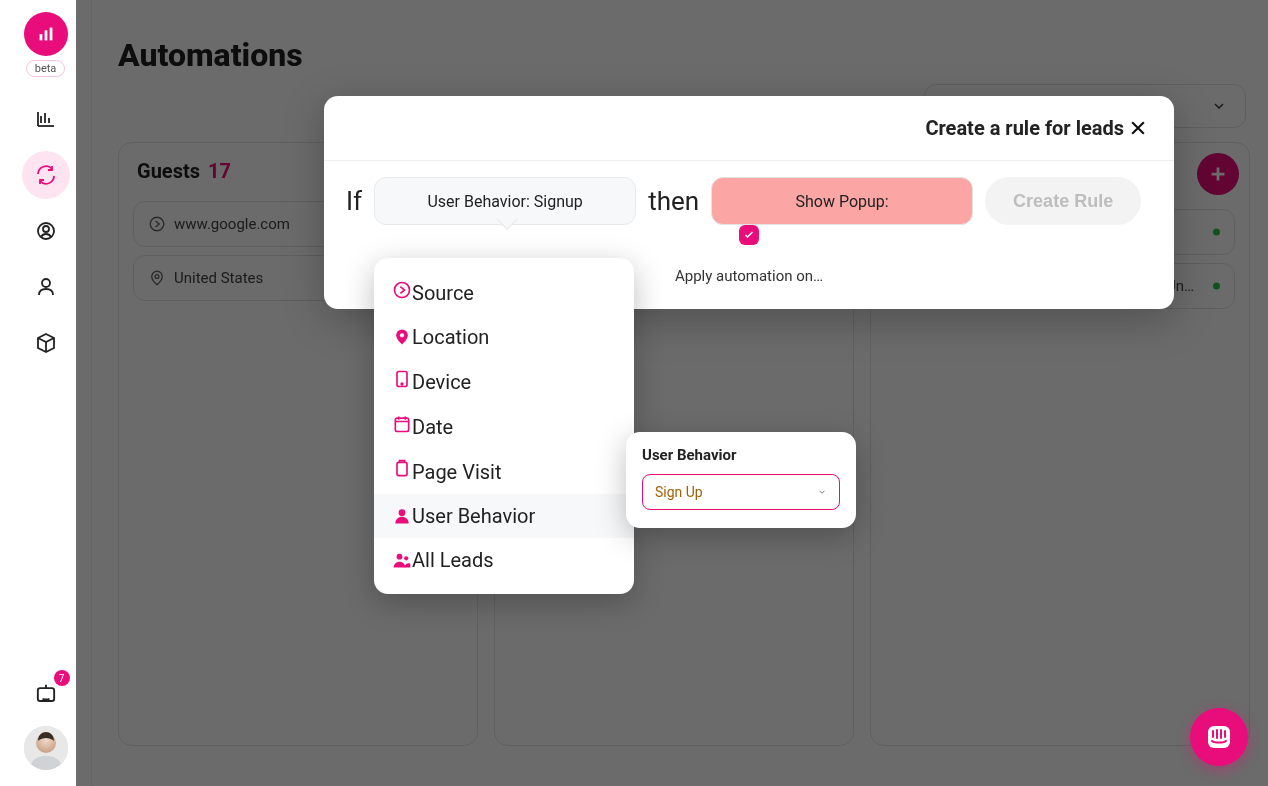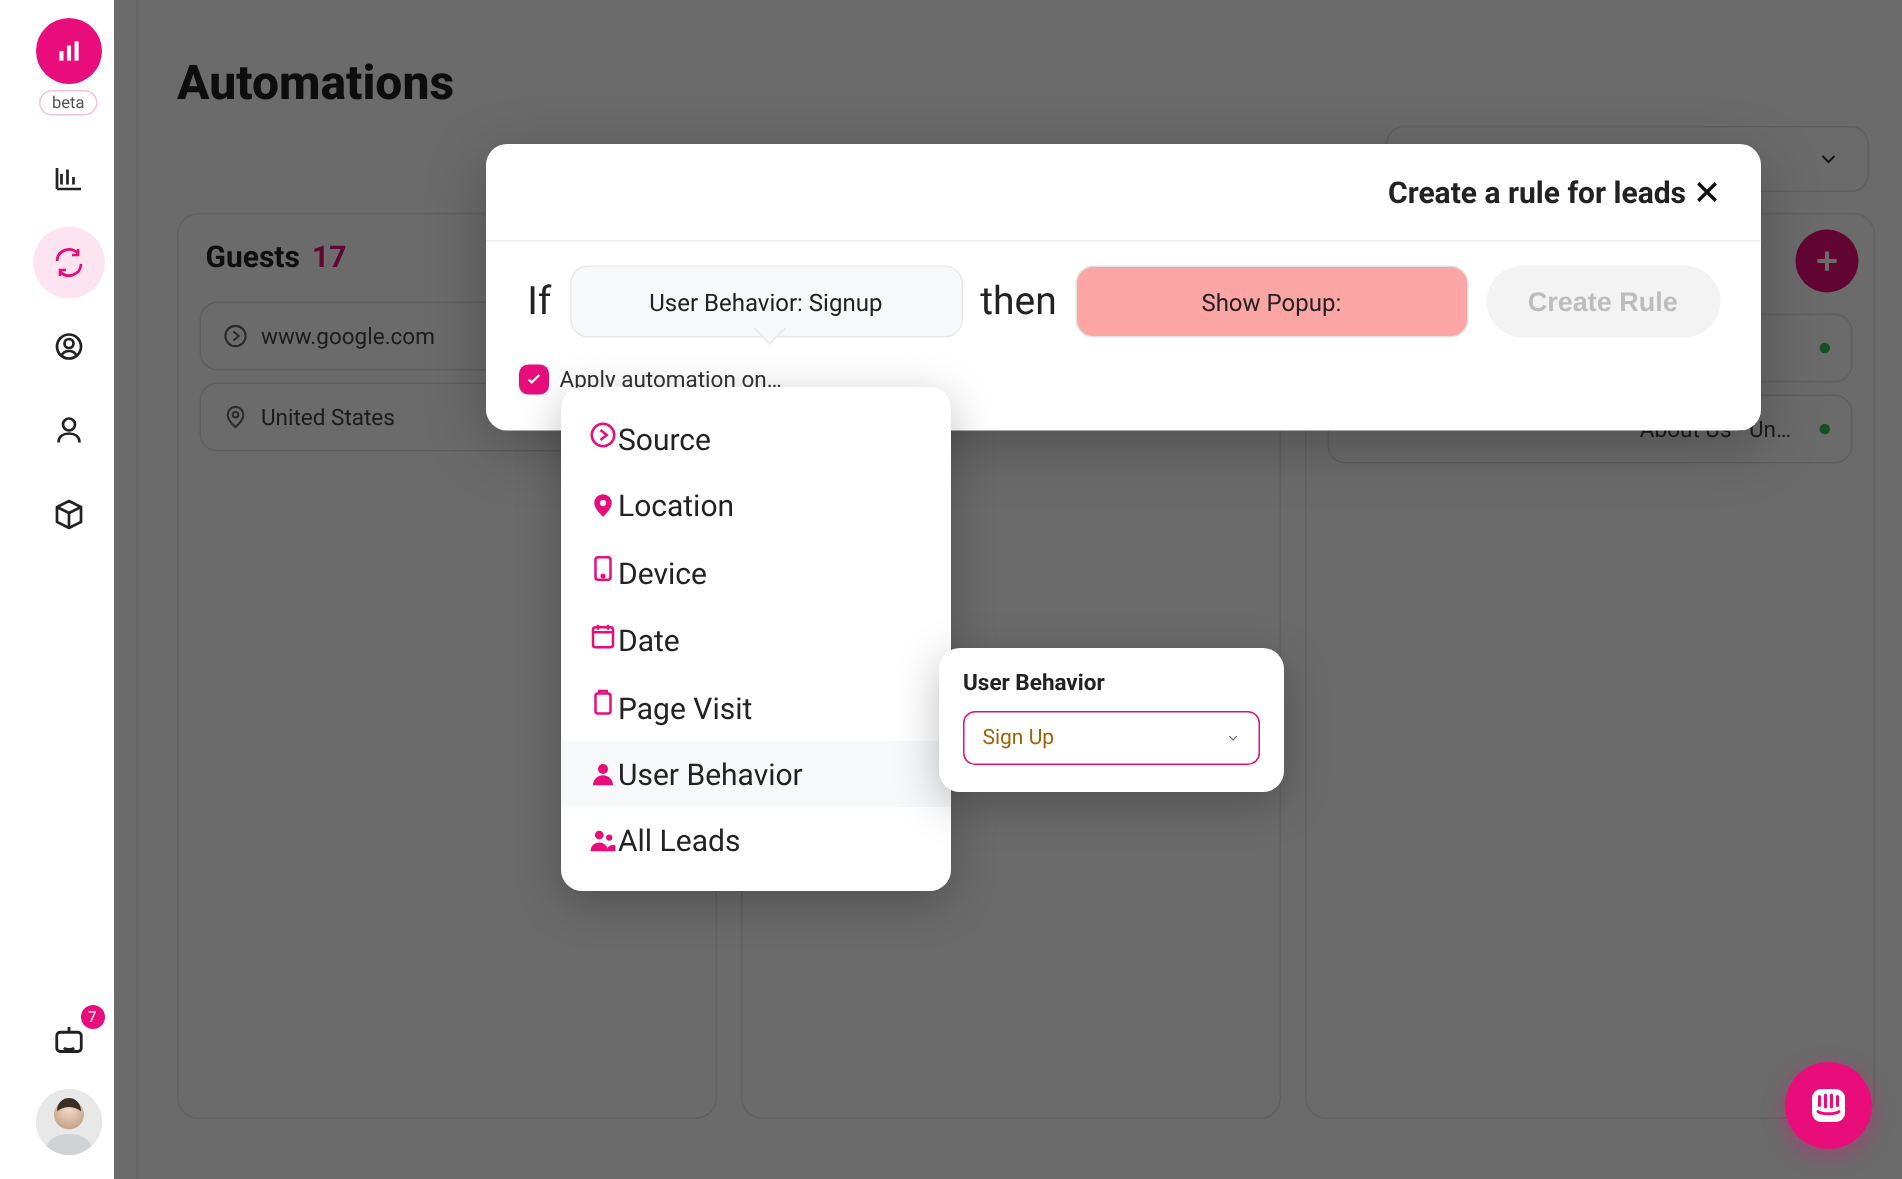--- a/index.html
+++ b/index.html
@@ -130,40 +130,40 @@
   }
   .modal-head {
     display:flex; align-items:center; justify-content:flex-end;
     padding:18px 22px; border-bottom:1px solid #eee;
   }
   .modal-title { font-size:20px; font-weight:700; }
   .close-x { width:28px; height:28px; display:flex; align-items:center; justify-content:center; cursor:pointer; }
   .close-x svg { width:20px; height:20px; stroke:#111; stroke-width:2.6; }
 
   .modal-body { padding: 16px 22px 24px; position:relative; }
-  .rule-row { display:flex; align-items:center; gap:12px;justify-content:center; }
+  .rule-row { display:flex; align-items:center; gap:12px; }
   .word { font-size:26px; color:#222; }
   .slot {
     height:48px; border-radius:12px;
     display:flex; align-items:center; justify-content:center;
     font-size:16px;
   }
   .slot-if { width:262px; background:#f6f8fa; border:1px solid #e7e9eb; position:relative; }
   .slot-if::after{
     content:""; position:absolute; bottom:-8px; left:50%; transform:translateX(-50%);
     width:14px; height:14px; background:#f6f8fa; border-right:1px solid #e7e9eb; border-bottom:1px solid #e7e9eb;
     rotate:45deg;
   }
   .slot-then { width:262px; background:#fca5a5; border:1px solid #e3e3e3; }
   .create-btn {
     height:48px; padding:0 28px; border-radius:26px;
     background:#f3f3f3; color:#bdbdbd; font-size:18px; font-weight:700;
     border:none; cursor:not-allowed;
   }
-  .apply-row { display:flex; align-items:center; gap:7px; margin-top:18px; font-size:15px; color:#333; }
+  .apply-row { display:flex; align-items:center; gap:22px; font-size:15px; color:#333;flex-direction:column; }
   .check { width:20px; height:20px; border-radius:6px; background:#e90d7b; display:flex; align-items:center; justify-content:center; }
   .check svg { width:12px; height:12px; stroke:#fff; stroke-width:3; fill:none; }
 
   
   .menu {
     position:absolute;
     left:374px; top:258px;
     width:260px;
     background:#fff; border-radius:14px;
     box-shadow:0 8px 30px rgba(0,0,0,0.25);

